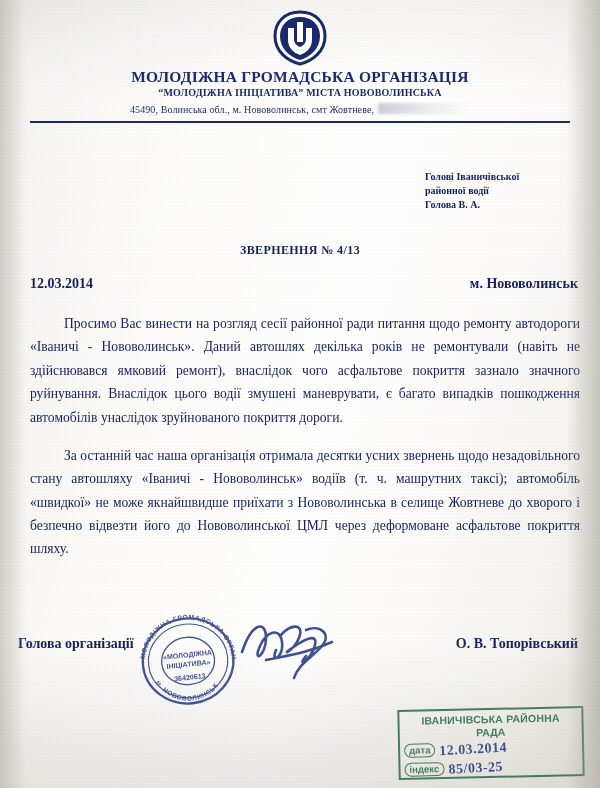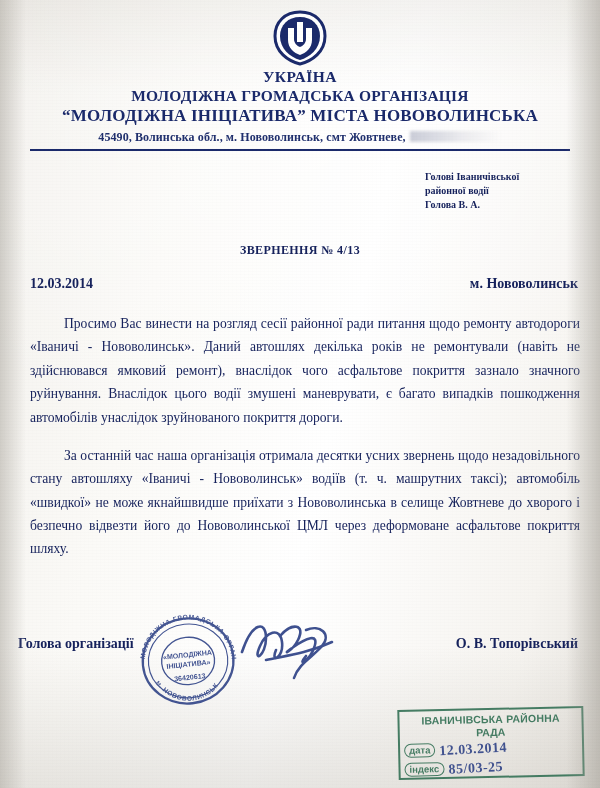--- a/index.html
+++ b/index.html
@@ -76,28 +76,28 @@
     line-height: 1.22;
   }
   .org-line2 {
     font-weight: bold;
     font-size: 15.5px;
     letter-spacing: 0.2px;
     line-height: 1.22;
   }
   .org-line3 {
     font-weight: bold;
-    font-size: 17px;
+    font-size: 10px;
     letter-spacing: 0.2px;
     line-height: 1.22;
   }
   .address {
     margin-top: 3px;
-    font-size: 12px;
-    font-weight: bold;
+    font-size: 10px;
+    font-weight: normal;
     color: #20306e;
     letter-spacing: 0.1px;
     position: relative;
     display: inline-block;
   }
   .addr-blur {
     display: inline-block;
     width: 92px;
     height: 11px;
     vertical-align: -1px;
@@ -273,21 +273,20 @@
         <path d="M29 4 C14 4 4 14 4 28 C4 44 17 53 29 56 C41 53 54 44 54 28 C54 14 44 4 29 4 Z" fill="#ffffff" stroke="#1b2a6b" stroke-width="3"></path>
         <path d="M29 9 C17 9 9 17 9 28 C9 41 19 49 29 52 C39 49 49 41 49 28 C49 17 41 9 29 9 Z" fill="#1b2a6b"></path>
         <path d="M17 20 L17 32 C17 40 23 45 29 47 C35 45 41 40 41 32 L41 20 L35 20 L35 31
                  C35 35 32 38 29 39 C26 38 23 35 23 31 L23 20 Z" fill="#ffffff"></path>
         <rect x="26" y="14" width="6" height="20" fill="#ffffff"></rect>
       </svg>
     </div>
   </div>
 
   <div class="header">
-    <div class="org-line1">УКРАЇНА</div>
     <div class="org-line2">МОЛОДІЖНА ГРОМАДСЬКА ОРГАНІЗАЦІЯ</div>
     <div class="org-line3">“МОЛОДІЖНА ІНІЦІАТИВА” МІСТА НОВОВОЛИНСЬКА</div>
     <div class="address">
       <span>45490, Волинська обл., м. Нововолинськ, смт Жовтневе,</span><span class="addr-blur"></span>
     </div>
     <div class="rule"></div>
   </div>
 
   <div class="addressee">
     <div>Голові Іваничівської</div>

